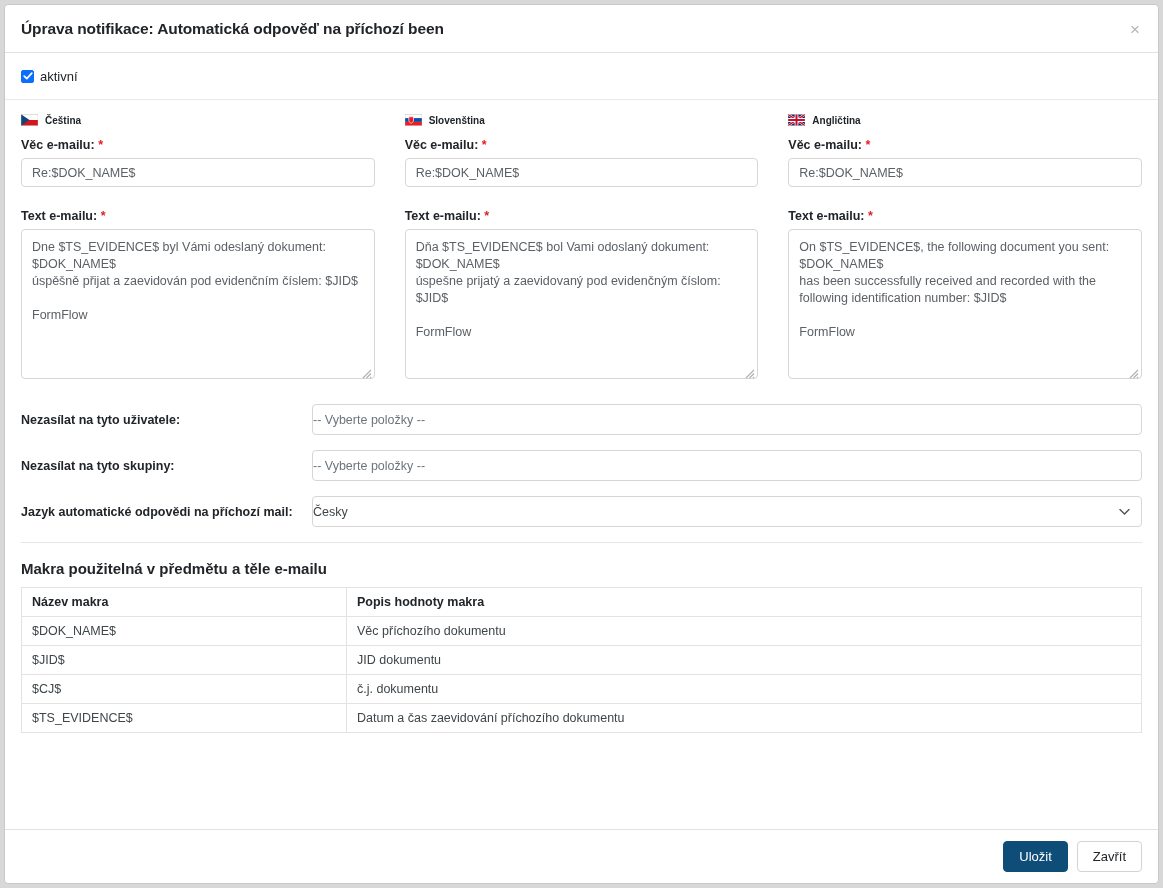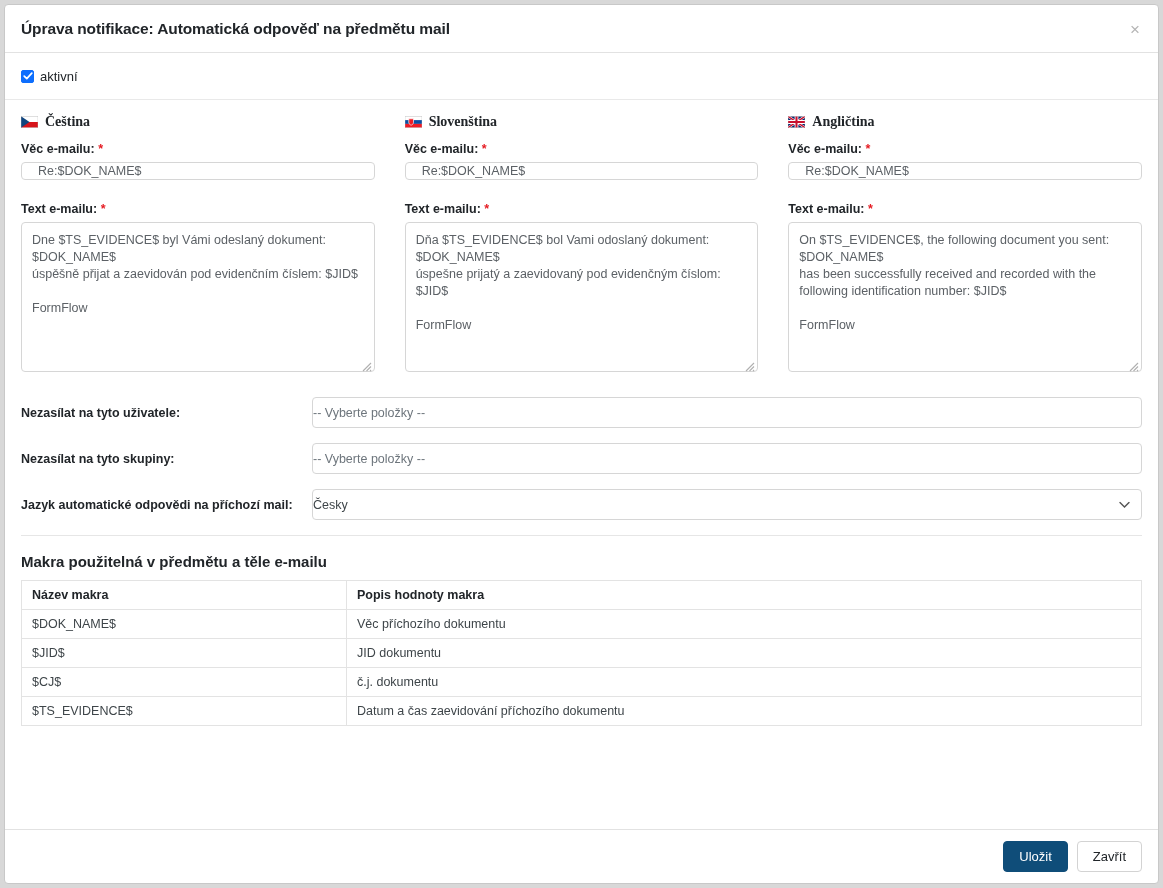--- a/index.html
+++ b/index.html
@@ -84,39 +84,38 @@
     grid-template-columns: 1fr 1fr 1fr;
     column-gap: 30px;
   }
   .lang-head {
     display: flex;
     align-items: center;
     gap: 7px;
     margin-bottom: 12px;
   }
   .lang-head-name {
-    font-size: 14px;
-    font-weight: 700;
-    color: #212529;
-    font-family: Liberation Serif, serif;
+    font-size: 10px;
+    font-weight: 700;
+    color: #212529;
   }
   .flag { width: 17px; height: 12px; display: block; flex: 0 0 17px; }
   .fld-label {
     font-size: 12.5px;
     font-weight: 700;
     color: #212529;
     margin-bottom: 6px;
   }
   .req { color: #e51c23; font-weight: 700; }
   .inp {
     width: 100%;
-    height: 18px;
+    height: 29px;
     border: 1px solid #d6d6d6;
     border-radius: 4px;
-    padding: 0 16px;
+    padding: 0 10px;
     font-family: "Liberation Sans", sans-serif;
     font-size: 12.5px;
     color: #5c6166;
     background: #fff;
     outline: none;
   }
   .spacer-22 { height: 22px; }
   .ta {
     width: 100%;
     height: 150px;
@@ -234,21 +233,21 @@
     border: 1px solid #d3d3d3;
     color: #212529;
   }
 </style>
 </head>
 <body>
 
 <div class="modal">
 
   <div class="modal-header">
-    <div class="modal-title">Úprava notifikace: Automatická odpověď na předmětu mail</div>
+    <div class="modal-title">Úprava notifikace: Automatická odpověď na příchozí been</div>
     <button class="close-x">×</button>
   </div>
 
   <div class="active-row">
     <span class="chk">
       <svg width="10" height="10" viewBox="0 0 10 10">
         <path d="M1.2 5.1 L3.8 7.6 L8.8 2.2" stroke="#ffffff" stroke-width="1.7" fill="none" stroke-linecap="round" stroke-linejoin="round"></path>
       </svg>
     </span>
     <span class="chk-label">aktivní</span>

